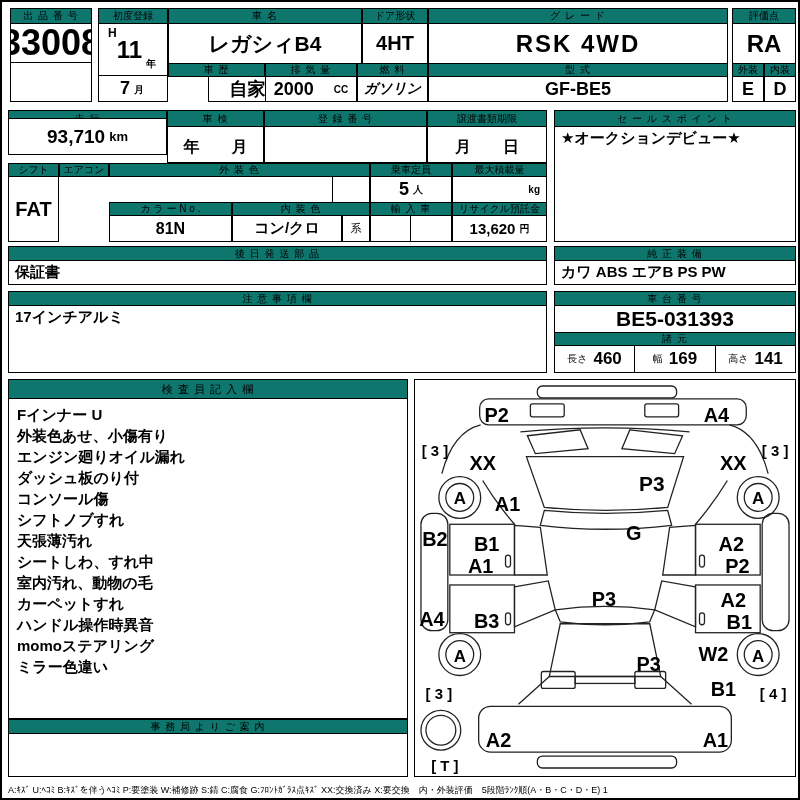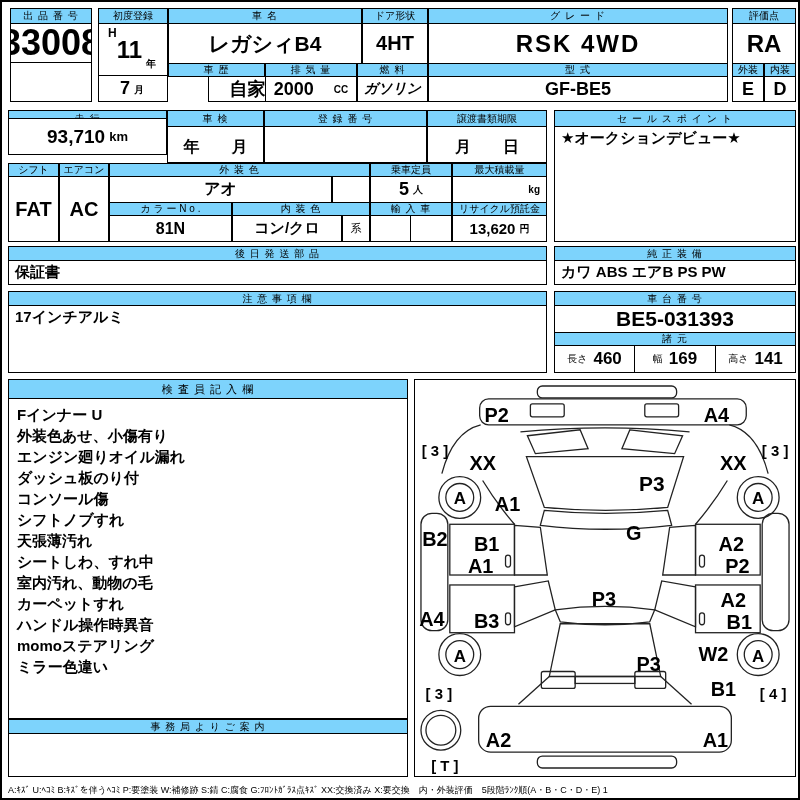--- a/index.html
+++ b/index.html
@@ -4,21 +4,21 @@
 <style>
   html,body{margin:0;padding:0;background:#fff;}
   .sheet{
     position:relative;width:800px;height:800px;
     background:#fff;border:2px solid #000;box-sizing:border-box;
     font-family:"Liberation Sans","DejaVu Sans",sans-serif;color:#000;
     overflow:hidden;
   }
   .cell{position:absolute;box-sizing:border-box;border:1px solid #000;background:#fff;
         display:flex;align-items:center;justify-content:center;overflow:hidden;}
-  .hdr{background:#7dd3fc;font-size:10px;font-weight:normal;letter-spacing:1px;}
+  .hdr{background:#0f766e;font-size:10px;font-weight:normal;letter-spacing:1px;}
   .val{font-weight:bold;}
   .left{justify-content:flex-start;padding-left:6px;}
   .right{justify-content:flex-end;padding-right:6px;}
   .top{align-items:flex-start;padding-top:2px;}
   .unit{font-size:10px;font-weight:bold;margin-left:4px;}
   .small{font-size:16px;font-weight:bold;}
   .era{font-size:12px;font-weight:bold;align-self:flex-start;margin-top:2px;}
   .yearnum{font-size:24px;font-weight:bold;}
   .suffix{font-size:10px;font-weight:bold;align-self:flex-end;margin:0 2px 4px 4px;}
   .notes-list{position:absolute;box-sizing:border-box;border:1px solid #000;background:#fff;
@@ -87,24 +87,22 @@
   <div class="cell" style="left:262px;top:124px;width:163px;height:37px;"></div>
   <div class="cell hdr" style="left:425px;top:108px;width:120px;height:17px;letter-spacing:0;">譲渡書類期限</div>
   <div class="cell small" style="left:425px;top:124px;width:120px;height:37px;align-items:flex-end;padding-bottom:4px;">月　　日</div>
 
   <div class="cell hdr" style="left:552px;top:108px;width:242px;height:17px;">セ ー ル ス ポ イ ン ト</div>
   <div class="cell val left top" style="left:552px;top:124px;width:242px;height:116px;font-size:15px;">★オークションデビュー★</div>
 
   <div class="cell hdr" style="left:6px;top:161px;width:51px;height:14px;letter-spacing:0;">シフト</div>
   <div class="cell val" style="left:6px;top:174px;width:51px;height:66px;font-size:20px;">FAT</div>
   <div class="cell hdr" style="left:57px;top:161px;width:50px;height:14px;letter-spacing:0;">エアコン</div>
-  <div class="cell val" style="left:57px;top:174px;width:50px;height:66px;font-size:20px;">AC</div>
 
   <div class="cell hdr" style="left:107px;top:161px;width:261px;height:14px;">外 装 色</div>
-  <div class="cell val" style="left:107px;top:174px;width:223px;height:27px;font-size:16px;">アオ</div>
   <div class="cell" style="left:330px;top:174px;width:38px;height:27px;"></div>
 
   <div class="cell hdr" style="left:107px;top:200px;width:123px;height:14px;letter-spacing:0;">カ ラ ー N o .</div>
   <div class="cell val" style="left:107px;top:213px;width:123px;height:27px;font-size:16px;">81N</div>
   <div class="cell hdr" style="left:230px;top:200px;width:138px;height:14px;">内 装 色</div>
   <div class="cell val" style="left:230px;top:213px;width:110px;height:27px;font-size:15px;">コン/クロ</div>
   <div class="cell" style="left:340px;top:213px;width:28px;height:27px;font-size:11px;">系</div>
 
   <div class="cell hdr" style="left:368px;top:161px;width:82px;height:14px;letter-spacing:0;">乗車定員</div>
   <div class="cell" style="left:368px;top:174px;width:82px;height:27px;">

